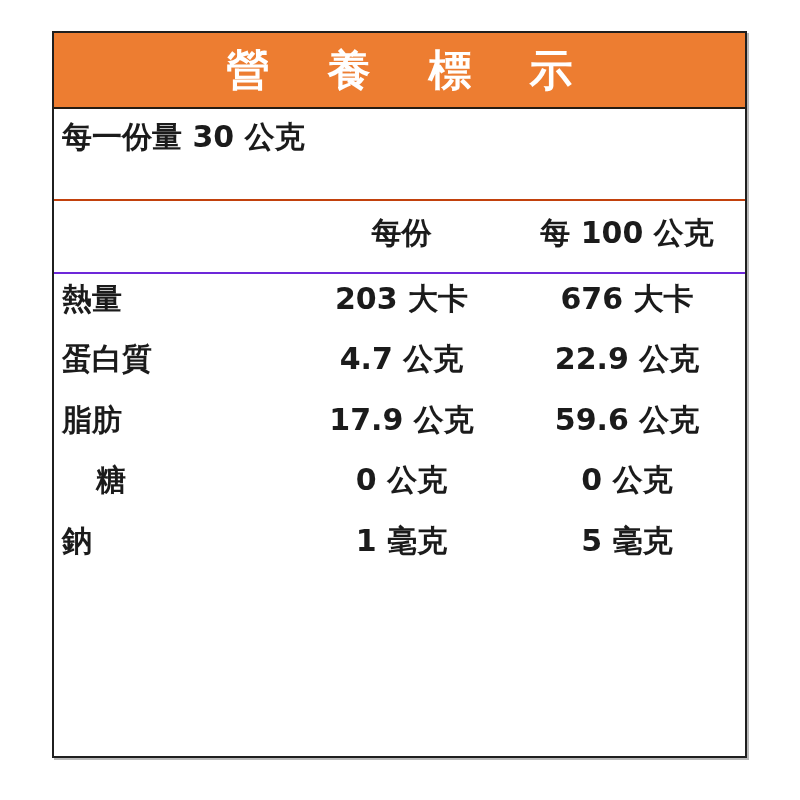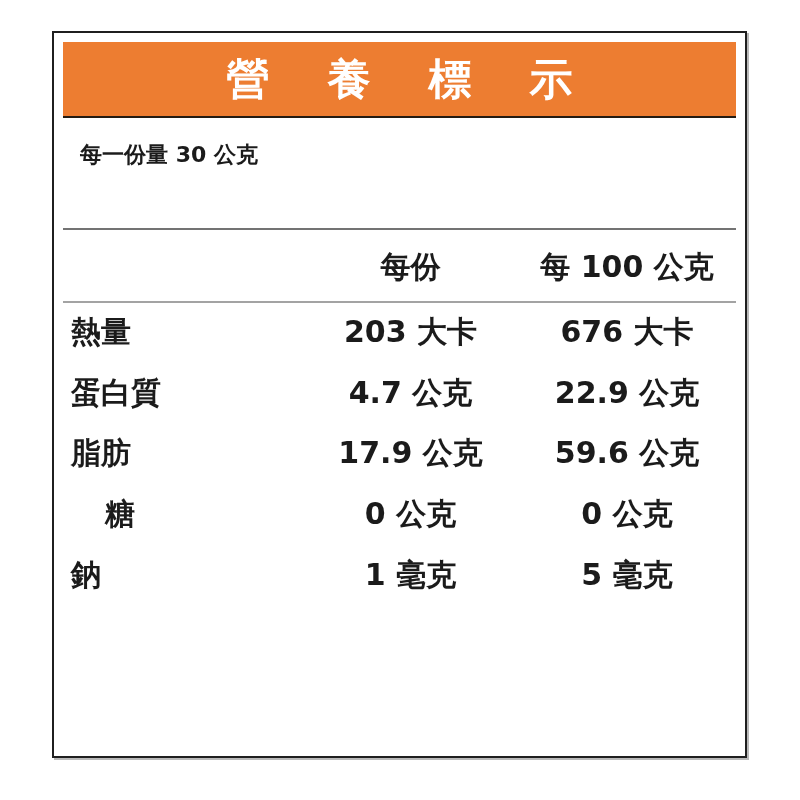--- a/index.html
+++ b/index.html
@@ -1,15 +1,15 @@
 <!DOCTYPE html>
 <html><head>
 <meta charset="utf-8">
 <style>
-  * { margin: 0; padding: 9px; box-sizing: border-box; }
+  * { margin: 0; padding: 0; box-sizing: border-box; }
   html, body {
     width: 800px; height: 800px;
     background: #ffffff;
     font-family: "DejaVu Sans", "Liberation Sans", sans-serif;
     font-weight: bold;
     color: #1b1b1b;
     overflow: hidden;
   }
   .card {
     position: absolute;
@@ -29,38 +29,38 @@
   }
   .title-text {
     color: #ffffff;
     font-size: 43px;
     line-height: 1;
     letter-spacing: 58px;
     margin-right: -58px;
     white-space: nowrap;
   }
   .serving {
-    height: 112px;
-    border-bottom: 2px solid #737373;
+    height: 92px;
+    border-bottom: 2px solid #c2410c;
     padding: 7px 0 0 8px;
-    font-size: 22px;
+    font-size: 30px;
     line-height: 42px;
     white-space: nowrap;
   }
   table {
     width: 100%;
     border-collapse: collapse;
     table-layout: fixed;
     font-size: 30px;
   }
   col.c-label { width: 240px; }
   col.c-serv  { width: 215px; }
   thead th {
     height: 72px;
-    border-bottom: 2px solid #a3a3a3;
+    border-bottom: 2px solid #6d28d9;
     font-weight: bold;
     text-align: center;
     vertical-align: middle;
     padding-bottom: 6px;
     white-space: nowrap;
   }
   tbody td {
     height: 60.7px;
     text-align: center;
     vertical-align: middle;

